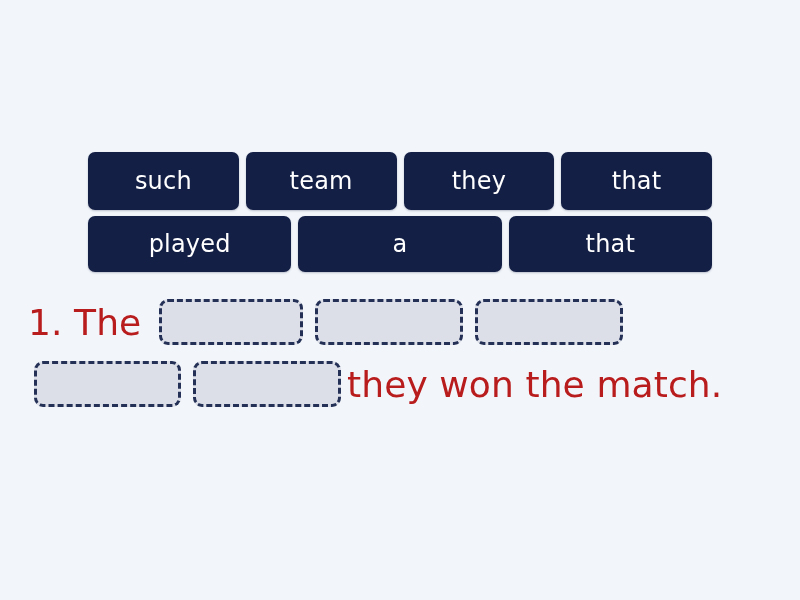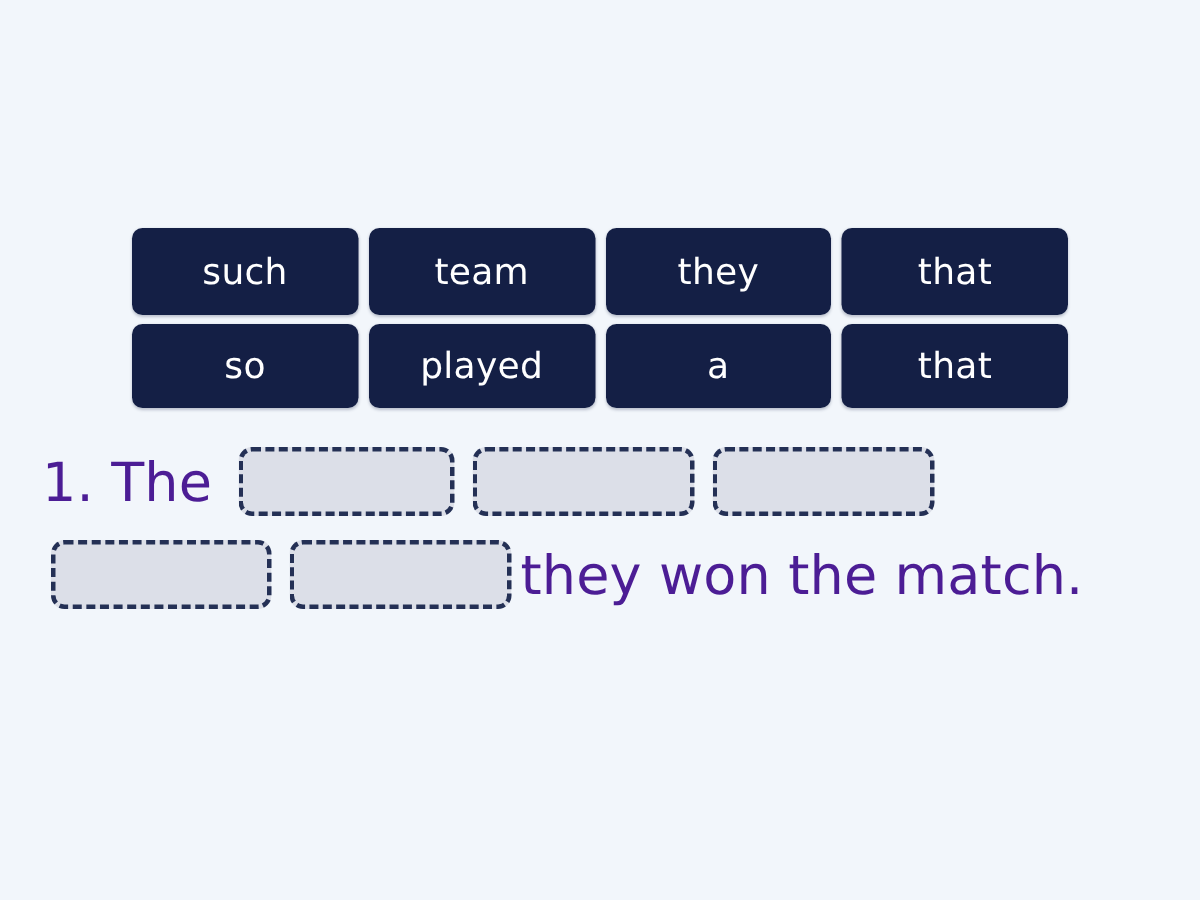--- a/index.html
+++ b/index.html
@@ -54,21 +54,21 @@
     height: 56px;
   }
 
   
   .sentence {
     position: absolute;
     left: 28px;
     top: 292px;
     width: 748px;
     font-size: 36px;
-    color: #4c1d95;
+    color: #b91c1c;
     line-height: 62px;
     letter-spacing: 0.1px;
   }
   .sentence .seg {
     display: inline;
     white-space: pre;
   }
   .blank {
     display: inline-block;
     vertical-align: middle;
@@ -101,21 +101,20 @@
   <div class="word-bank">
 
     <div class="word-row row-1">
       <div class="word-tile">such</div>
       <div class="word-tile">team</div>
       <div class="word-tile">they</div>
       <div class="word-tile">that</div>
     </div>
 
     <div class="word-row row-2">
-      <div class="word-tile">so</div>
       <div class="word-tile">played</div>
       <div class="word-tile">a</div>
       <div class="word-tile">that</div>
     </div>
 
   </div>
 
   <div class="sentence"><span class="seg lead">1.</span><span class="seg"> </span><span class="seg lead">The </span><span class="blank b-w1"></span><span class="blank b-w2"></span><span class="blank b-w3"></span><span class="blank b-w4"></span><span class="blank b-w5"></span><span class="seg tail">they won the match.</span></div>
 
 </div>

